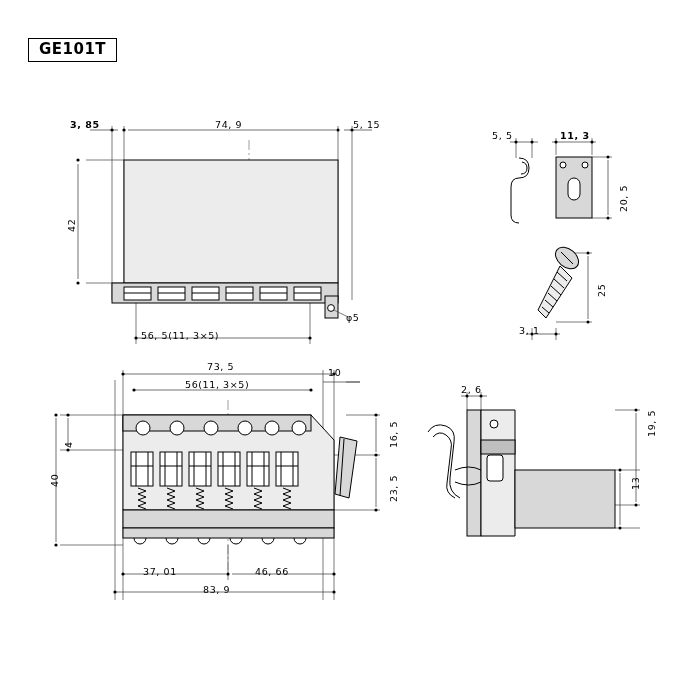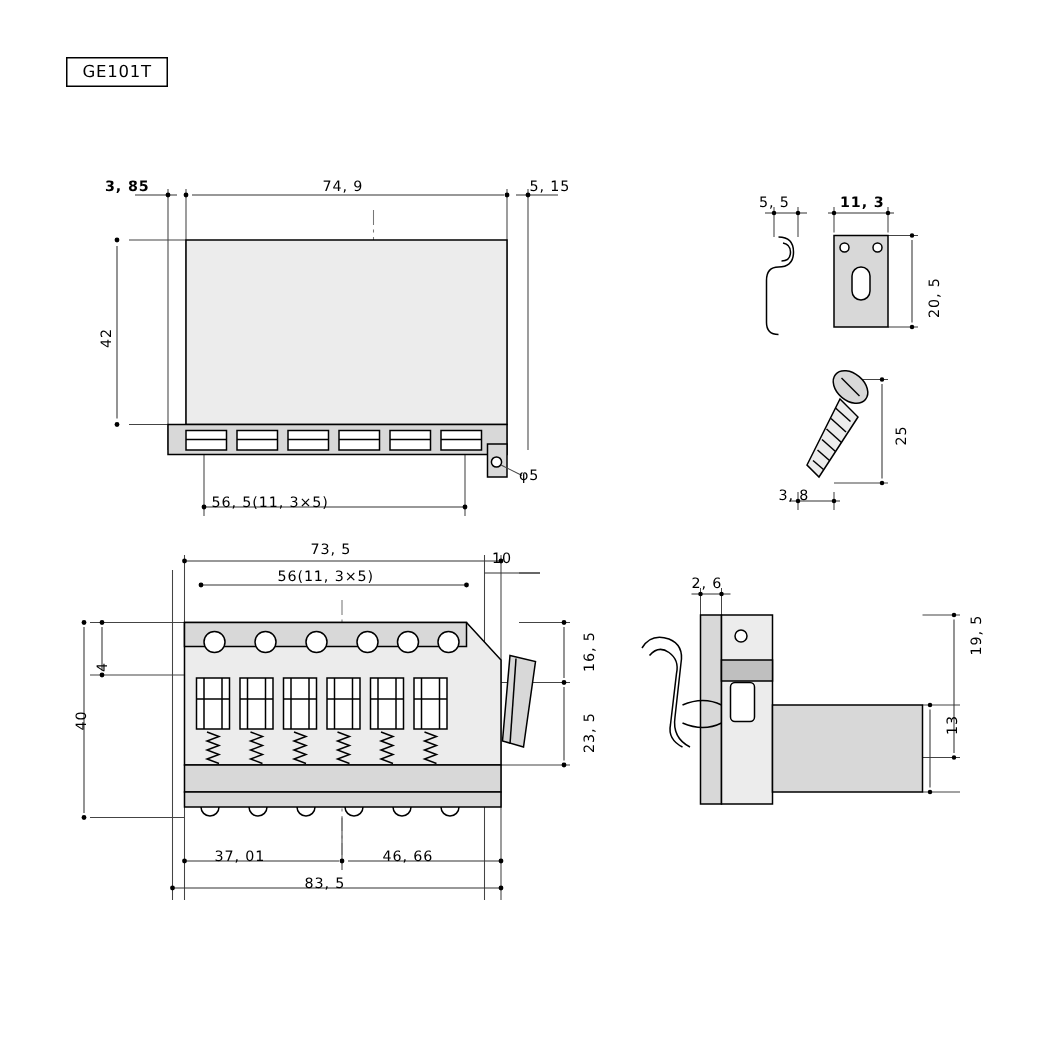--- a/index.html
+++ b/index.html
@@ -11,23 +11,22 @@
     position:relative;
     overflow:hidden;
   }
   .sheet{position:absolute;left:0;top:0;width:700px;height:700px;}
 
   
   .title-box{
     position:absolute;left:28px;top:38px;
     border:1.5px solid #000;
     padding:3px 10px 4px 10px;
-    font-size:11px;font-weight:normal;letter-spacing:.5px;
+    font-size:15px;font-weight:bold;letter-spacing:.5px;
     line-height:1;
-    margin-left:16px;
   }
   .lbl{position:absolute;font-size:9.5px;letter-spacing:.6px;white-space:nowrap;}
   .lbl.rot{transform-origin:left top;transform:rotate(-90deg);}
 
   svg{position:absolute;left:0;top:0;width:700px;height:700px;overflow:visible;}
   .s-thin{stroke:#000;stroke-width:1;fill:none;}
   .s-ext{stroke:#444;stroke-width:.7;fill:none;}
   .s-dim{stroke:#333;stroke-width:.7;fill:none;}
   .s-ctr{stroke:#777;stroke-width:.7;fill:none;stroke-dasharray:10 3 2 3;}
   .f-grey{fill:#ececec;stroke:#000;stroke-width:1;}
@@ -324,26 +323,26 @@
 
   <div class="lbl" style="left:207px;top:361px;">73, 5</div>
   <div class="lbl" style="left:185px;top:379px;">56(11, 3×5)</div>
   <div class="lbl" style="left:328px;top:367px;">10</div>
   <div class="lbl rot" style="left:63px;top:448px;">4</div>
   <div class="lbl rot" style="left:49px;top:487px;">40</div>
   <div class="lbl rot" style="left:388px;top:448px;">16, 5</div>
   <div class="lbl rot" style="left:388px;top:502px;">23, 5</div>
   <div class="lbl" style="left:143px;top:566px;">37, 01</div>
   <div class="lbl" style="left:255px;top:566px;">46, 66</div>
-  <div class="lbl" style="left:203px;top:584px;">83, 5</div>
-
-  <div class="lbl" style="left:506px;top:130px;">5, 5</div>
+  <div class="lbl" style="left:203px;top:584px;">83, 9</div>
+
+  <div class="lbl" style="left:492px;top:130px;">5, 5</div>
   <div class="lbl" style="left:560px;top:130px;font-weight:bold;">11, 3</div>
   <div class="lbl rot" style="left:618px;top:212px;">20, 5</div>
 
   <div class="lbl rot" style="left:596px;top:297px;">25</div>
-  <div class="lbl" style="left:519px;top:325px;">3, 8</div>
+  <div class="lbl" style="left:519px;top:325px;">3, 1</div>
 
   <div class="lbl" style="left:461px;top:384px;">2, 6</div>
   <div class="lbl rot" style="left:646px;top:437px;">19, 5</div>
   <div class="lbl rot" style="left:630px;top:490px;">13</div>
 
 </div>
 
 </body></html>

